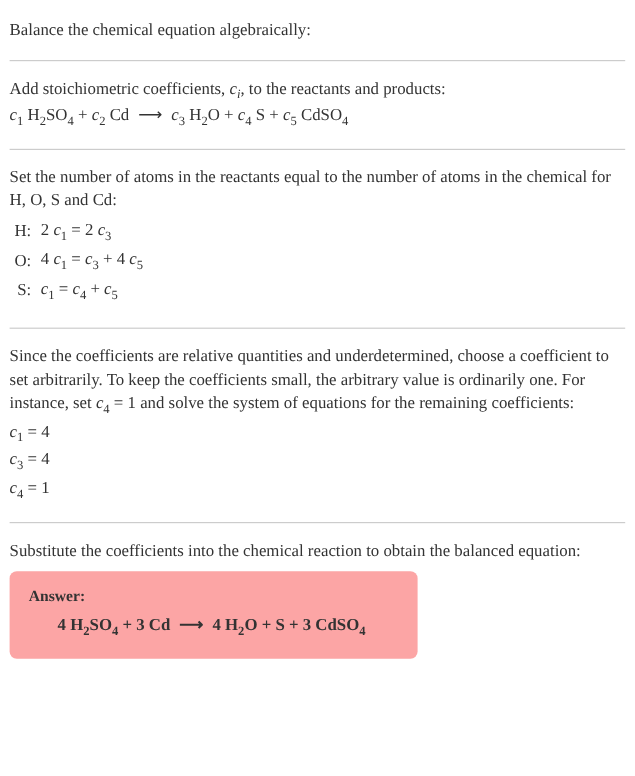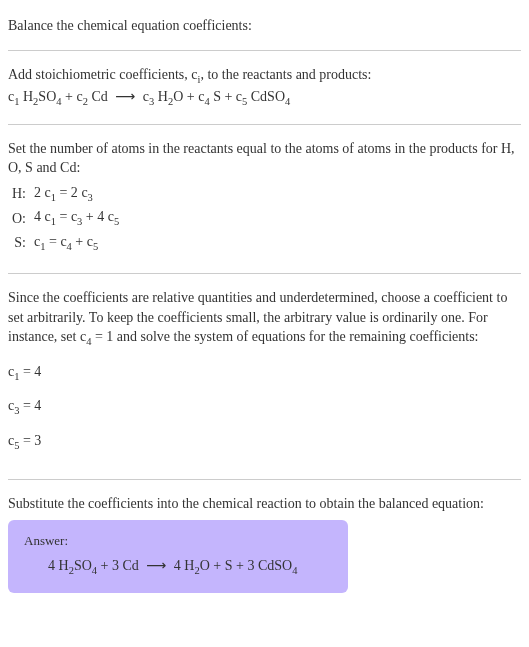--- a/index.html
+++ b/index.html
@@ -22,73 +22,75 @@
     hr {
       border: none;
       border-top: 1px solid #ccc;
       margin: 6px 0;
     }
     .sub {
       font-size: 0.75em;
       vertical-align: sub;
     }
     .italic {
+      font-style: italic;
     }
     .arrow {
       display: inline-block;
       margin: 0 4px;
     }
     .eq-table {
       border-collapse: collapse;
       margin: 4px 0;
     }
     .eq-table td {
       padding: 1px 4px;
       vertical-align: middle;
     }
     .eq-table td:first-child {
       text-align: right;
     }
     .coeff-line {
-      margin: 12px 0;
+      margin: 1px 0;
     }
     .answer-box {
-      background: #c4b5fd;
+      background: #fca5a5;
       border-radius: 6px;
       padding: 12px 16px 14px 16px;
       margin-top: 6px;
       display: inline-block;
       min-width: 340px;
+      font-weight: bold;
     }
     .answer-label {
       font-size: 13px;
       margin-bottom: 6px;
     }
     .answer-eq {
       padding-left: 24px;
     }
   </style>
 </head>
 <body>
 
 <div class="section">
-  <div>Balance the chemical equation coefficients:</div>
+  <div>Balance the chemical equation algebraically:</div>
 </div>
 
 <hr>
 
 <div class="section">
   <div>Add stoichiometric coefficients, <span class="italic">c<span class="sub">i</span></span>, to the reactants and products:</div>
   <div><span class="italic">c</span><span class="sub">1</span> H<span class="sub">2</span>SO<span class="sub">4</span> + <span class="italic">c</span><span class="sub">2</span> Cd <span class="arrow">⟶</span> <span class="italic">c</span><span class="sub">3</span> H<span class="sub">2</span>O + <span class="italic">c</span><span class="sub">4</span> S + <span class="italic">c</span><span class="sub">5</span> CdSO<span class="sub">4</span></div>
 </div>
 
 <hr>
 
 <div class="section">
-  <div>Set the number of atoms in the reactants equal to the atoms of atoms in the products for H, O, S and Cd:</div>
+  <div>Set the number of atoms in the reactants equal to the number of atoms in the chemical for H, O, S and Cd:</div>
   <table class="eq-table">
     <tbody id="atoms-tbody">
         <tr>
           <td>H:</td>
           <td>2 <span class="italic">c</span><span class="sub">1</span> = 2 <span class="italic">c</span><span class="sub">3</span></td>
         </tr>
         <tr>
           <td>O:</td>
           <td>4 <span class="italic">c</span><span class="sub">1</span> = <span class="italic">c</span><span class="sub">3</span> + 4 <span class="italic">c</span><span class="sub">5</span></td>
         </tr>
@@ -100,21 +102,21 @@
   </table>
 </div>
 
 <hr>
 
 <div class="section">
   <div>Since the coefficients are relative quantities and underdetermined, choose a coefficient to set arbitrarily. To keep the coefficients small, the arbitrary value is ordinarily one. For instance, set <span class="italic">c</span><span class="sub">4</span> = 1 and solve the system of equations for the remaining coefficients:</div>
   <div id="solve-lines">
       <div class="coeff-line"><span class="italic">c</span><span class="sub">1</span> = 4</div>
       <div class="coeff-line"><span class="italic">c</span><span class="sub">3</span> = 4</div>
-      <div class="coeff-line"><span class="italic">c</span><span class="sub">5</span> = 3</div>
+      <div class="coeff-line"><span class="italic">c</span><span class="sub">4</span> = 1</div>
     </div>
 </div>
 
 <hr>
 
 <div class="section">
   <div>Substitute the coefficients into the chemical reaction to obtain the balanced equation:</div>
   <div class="answer-box">
     <div class="answer-label">Answer:</div>
     <div class="answer-eq">4 H<span class="sub">2</span>SO<span class="sub">4</span> + 3 Cd <span class="arrow">⟶</span> 4 H<span class="sub">2</span>O + S + 3 CdSO<span class="sub">4</span></div>

